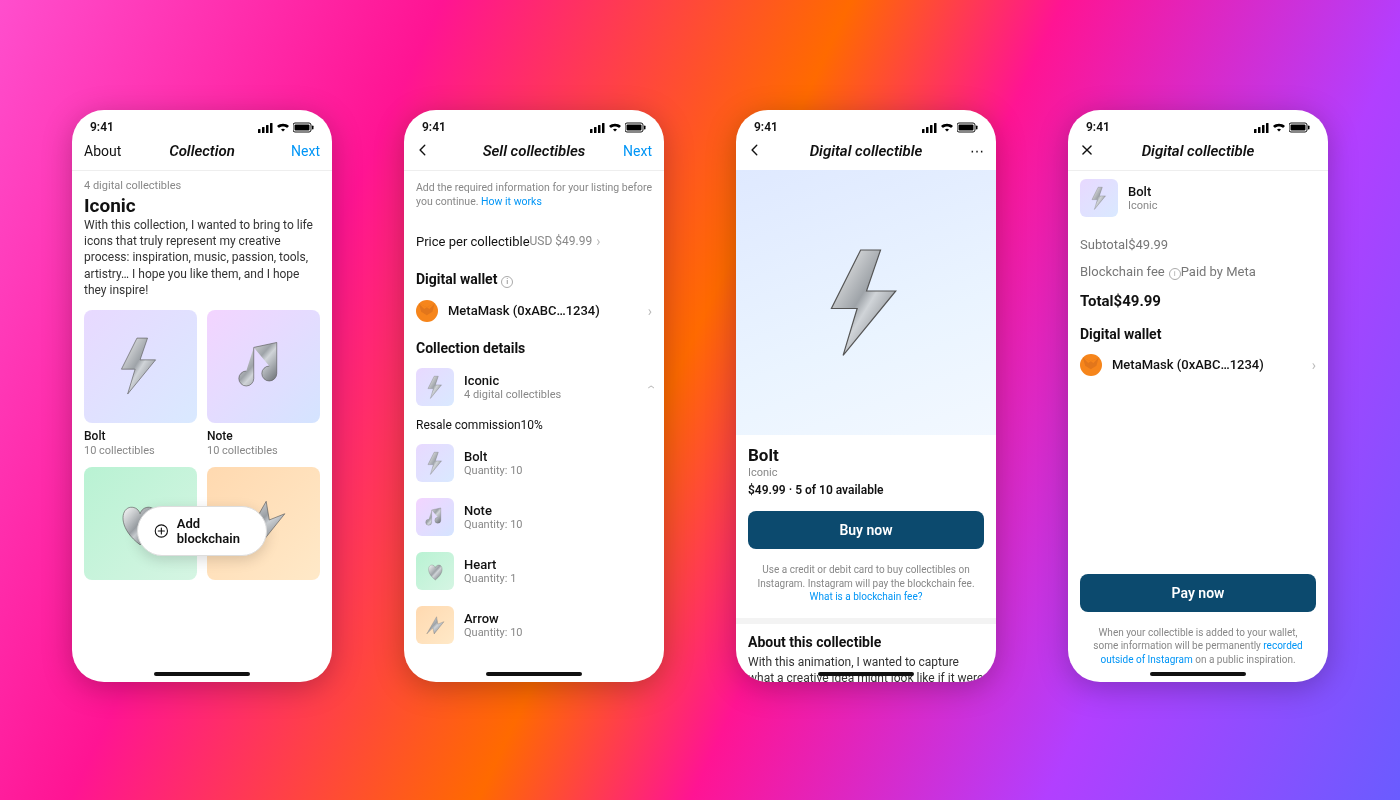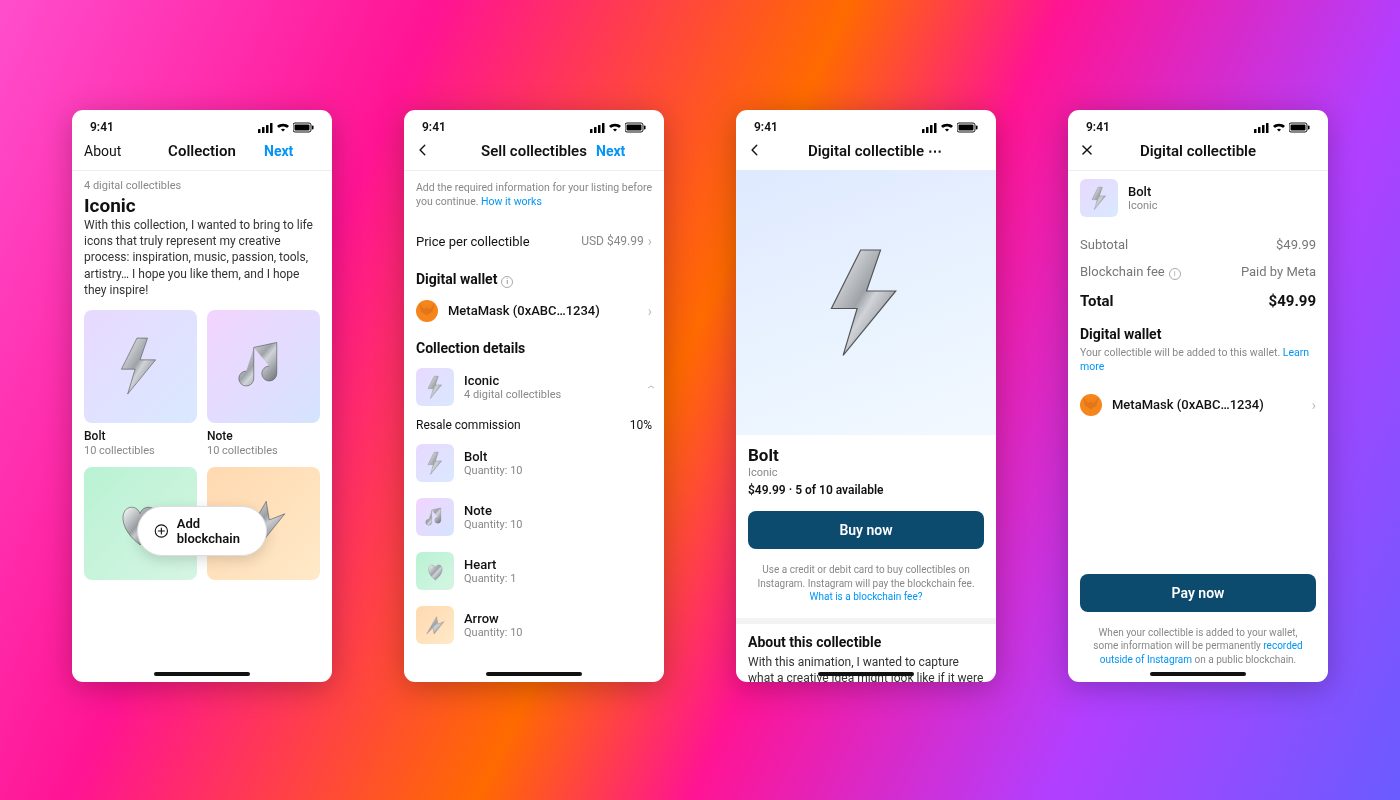--- a/index.html
+++ b/index.html
@@ -5,50 +5,50 @@
   * { box-sizing: border-box; margin: 0; padding: 0; }
   body {
     font-family: -apple-system, BlinkMacSystemFont, "Segoe UI", Roboto, Helvetica, Arial, sans-serif;
     width: 1400px; height: 800px;
     background: linear-gradient(115deg, #ff4ecd 0%, #ff1493 25%, #ff6a00 48%, #ff1493 60%, #b23fff 80%, #6a5cff 100%);
     display: flex; justify-content: center; align-items: flex-start;
     padding-top: 110px; gap: 72px;
   }
   .phone {
     width: 260px; height: 572px;
-    background: #fff; border-radius: 11px;
+    background: #fff; border-radius: 32px;
     box-shadow: 0 6px 30px rgba(0,0,0,.25);
     overflow: hidden; position: relative;
     display: flex; flex-direction: column;
     color: #111;
   }
   .status-bar { display:flex; justify-content:space-between; align-items:center; padding: 10px 18px 2px; font-size:12px; font-weight:600;}
   .status-right { display:flex; gap:3px; align-items:center; }
   .status-right svg { display:block; }
   .nav { display:flex; align-items:center; justify-content:space-between; padding: 6px 12px 10px; border-bottom: 1px solid #eee;}
-  .nav .title { font-size:15px; font-weight:600; text-align:center; flex:1;}
+  .nav .title { font-size:15px; font-weight:600; text-align:center; flex:1;font-style:italic;}
   .nav .left, .nav .right { width:56px; font-size:14px; }
-  .nav .right { color:#0095f6; font-weight:700;}
+  .nav .right { text-align:right; color:#0095f6; font-weight:400;}
   .nav .left { text-align:left; }
   .content { flex:1; overflow:hidden; position:relative; }
   .pad { padding: 8px 12px; }
   .small { font-size:11px; color:#888; }
   .h1 { font-size:19px; font-weight:700; margin-top:2px;}
   .desc { font-size:12px; color:#333; line-height:1.35; margin-top:0; }
   .grid { display:grid; grid-template-columns:1fr 1fr; gap:10px; margin-top:12px;}
   .thumb { width:100%; aspect-ratio:1/1; border-radius:8px; display:flex; align-items:center; justify-content:center; }
   .thumb svg { width:55%; height:55%; }
   .g-bolt { background: linear-gradient(135deg,#e8d9ff,#d9e9ff); }
   .g-note { background: linear-gradient(135deg,#f3d4ff,#d4e4ff); }
   .g-heart{ background: linear-gradient(135deg,#b9f2d3,#d5f5e3); }
   .g-arrow{ background: linear-gradient(135deg,#ffd9b0,#ffe9c8); }
   .label { font-size:12px; font-weight:500; margin-top:6px;}
   .sub { font-size:11px; color:#888; margin-top:1px;}
   .fab { position:absolute; left:50%; transform:translateX(-50%); bottom:126px; background:#fff; border:1px solid #ddd; border-radius:999px; padding:9px 16px; display:flex; align-items:center; gap:8px; font-size:13px; font-weight:600; box-shadow:0 4px 14px rgba(0,0,0,.15);}
-  .row { display:flex; justify-content:space-between; align-items:center; padding:12px; border-top:1px solid #eee; font-size:13px;gap:16px;}
+  .row { display:flex; justify-content:flex-start; align-items:center; padding:12px; border-top:1px solid #eee; font-size:13px;}
   .row .r { color:#888; font-size:12px; display:flex; align-items:center; gap:4px;}
   .note-box { padding: 6px 12px 12px; font-size:10.5px; color:#888; line-height:1.35;}
   .link { color:#0095f6; }
   .home-ind { position:absolute; left:50%; bottom:6px; transform:translateX(-50%); width:96px; height:4px; background:#111; border-radius:3px;}
   .info-dot { width:12px; height:12px; border:1px solid #aaa; border-radius:50%; display:inline-flex; align-items:center; justify-content:center; font-size:8px; color:#aaa; margin-left:4px; }
   .list-item { display:flex; align-items:center; gap:10px; padding:8px 12px; }
   .li-thumb { width:38px; height:38px; border-radius:6px; display:flex; align-items:center; justify-content:center; flex-shrink:0;}
   .li-thumb svg { width:65%; height:65%; }
   .li-text .t { font-size:13px; font-weight:500; }
   .li-text .s { font-size:11px; color:#888; }
@@ -378,34 +378,31 @@
     </div>
     <div class="row" style="border:none; padding-top:0; color:#777; font-size:13px">
       <span><span>Blockchain fee</span><span class="info-dot">i</span></span>
       <span>Paid by Meta</span>
     </div>
     <div class="row" style="border:none; padding-top:0; font-weight:700; font-size:15px">
       <span>Total</span>
       <span>$49.99</span>
     </div>
     <div class="sec-head" style="padding-top:4px">Digital wallet</div>
-    <div class="note-box" style="padding-top:0">
-      <span>Your collectible will be added to this wallet. </span><span class="link">Learn more</span>
-    </div>
     <div class="list-item">
       <span class="fox">
           <svg viewBox="0 0 100 100">
             <use href="#fox-shape"></use>
           </svg>
         </span>
       <div class="li-text" style="flex:1">
           <div class="t">MetaMask (0xABC…1234)</div>
         </div>
       <span class="chev">›</span>
     </div>
     <div style="flex:1"></div>
     <div class="btn-primary">Pay now</div>
     <div class="small-center" style="padding-bottom:16px">
-      <span>When your collectible is added to your wallet, some information will be permanently </span><span class="link">recorded outside of Instagram</span><span> on a public blockchain.</span>
+      <span>When your collectible is added to your wallet, some information will be permanently </span><span class="link">recorded outside of Instagram</span><span> on a public inspiration.</span>
     </div>
   </div>
   <div class="home-ind"></div>
 </div>
 
 </body></html>

